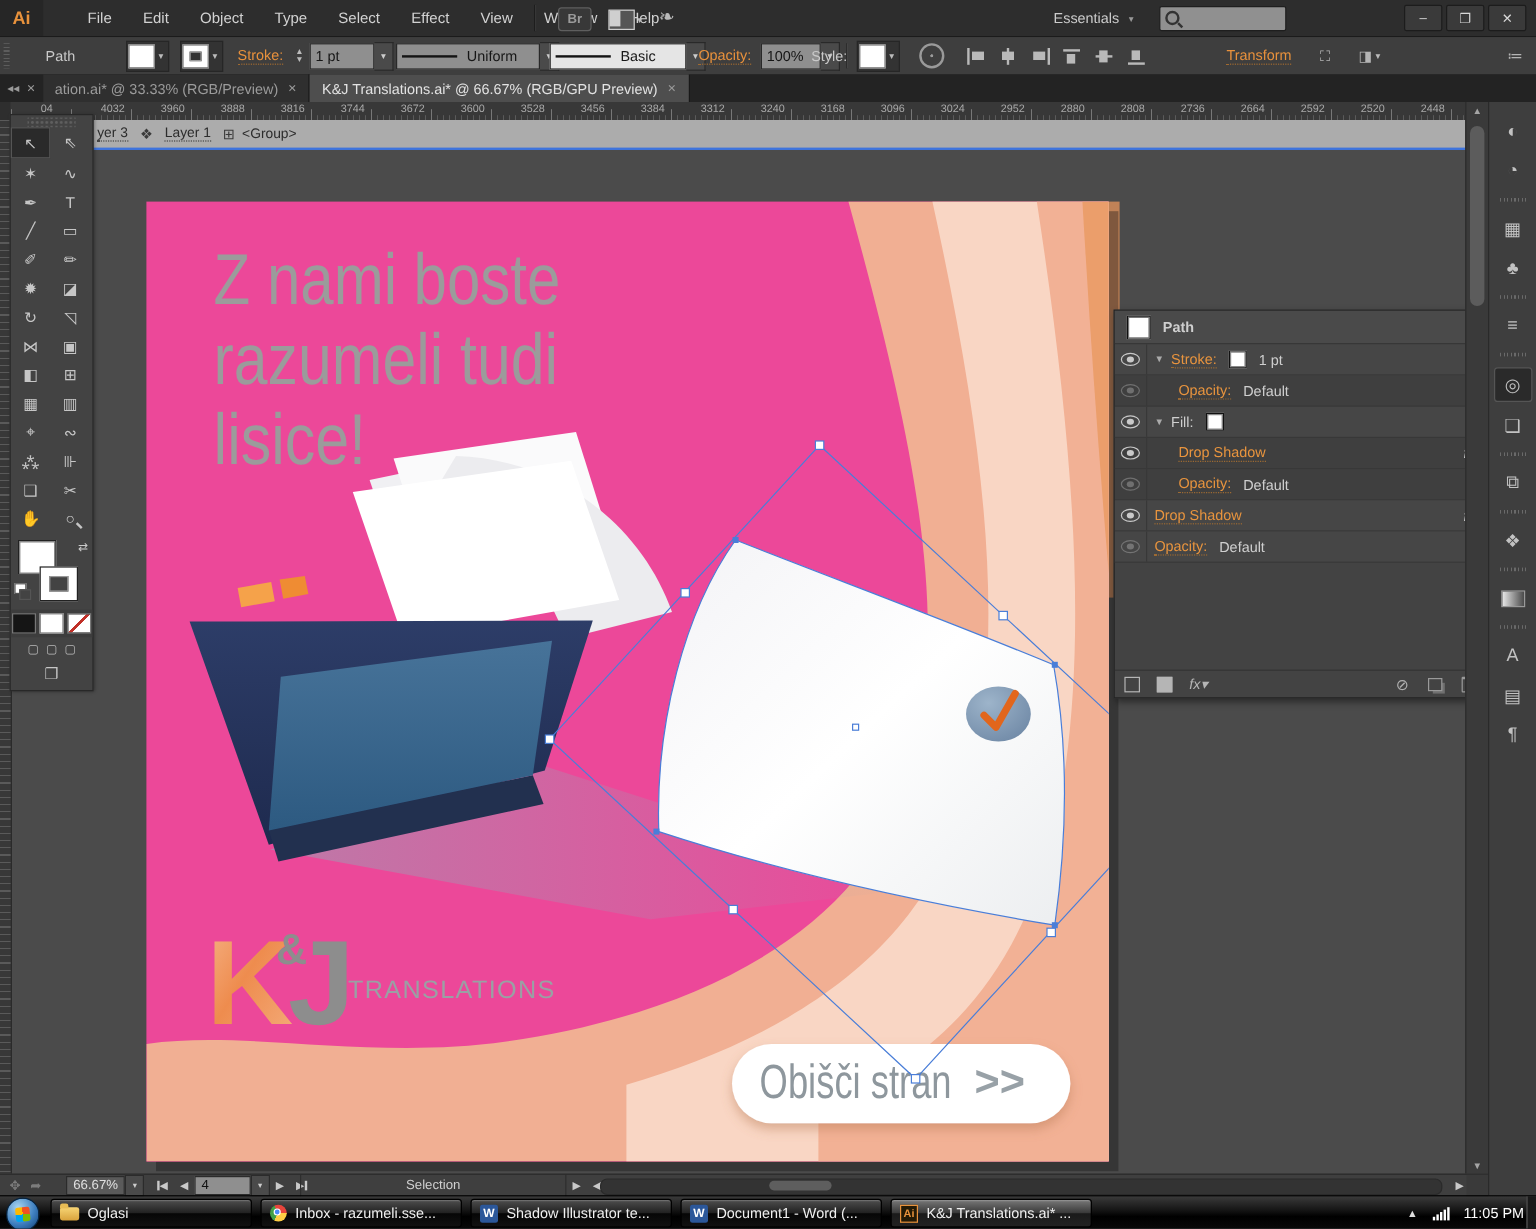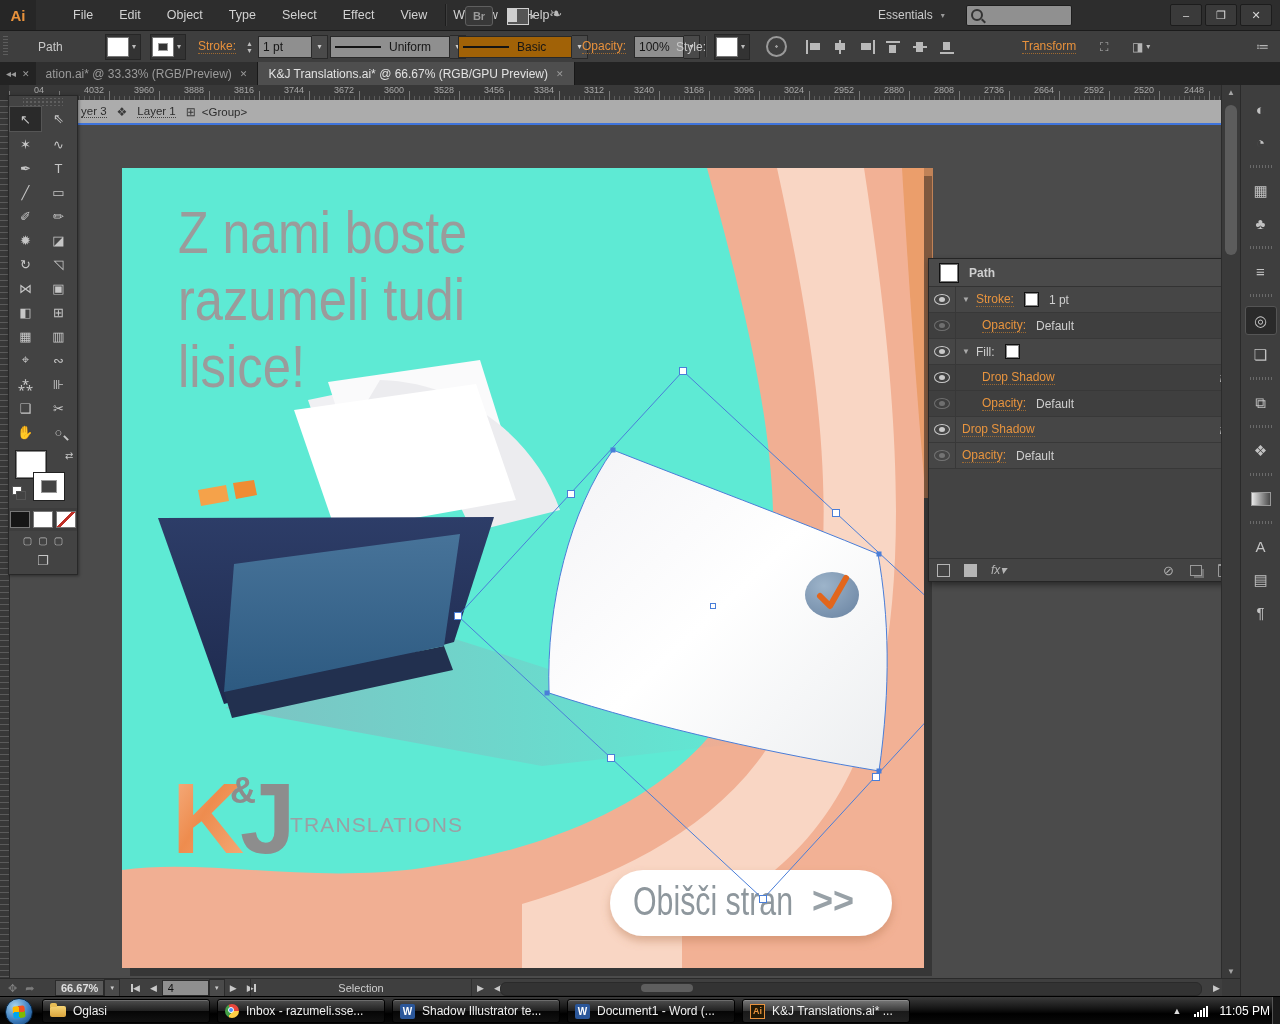--- a/index.html
+++ b/index.html
@@ -35,21 +35,21 @@
   .grip-v{position:absolute;left:3px;top:5px;width:5px;height:21px;
           background:repeating-linear-gradient(180deg,#5d5d5d 0 1px,transparent 1px 3px);}
   .olink{color:#e8913c;border-bottom:1px dotted #a06a30;line-height:14px;}
   .swbtn{display:flex;align-items:center;border:1px solid #262626;background:#333;height:22px;padding:1px;}
   .swbtn .swatch{width:20px;height:18px;background:#fff;border:1px solid #777;}
   .swbtn .swatch.hollow{position:relative;}
   .swbtn .swatch.hollow::after{content:"";position:absolute;inset:5px;background:#333;border:1px solid #999;}
   .caret-s{font-size:8px;color:#bbb;padding:0 3px;}
   .stepper{display:flex;flex-direction:column;font-size:7px;color:#bbb;line-height:7px;margin-right:2px;}
   .ddl{background:#8f8f8f;color:#161616;height:20px;border:1px solid #292929;display:flex;align-items:center;padding:0 4px;}
-  .ddl.light{background:#a16207;}
+  .ddl.light{background:#e5e5e5;}
   .ddl .strokeline{width:46px;height:2px;background:#141414;margin-right:8px;}
   .ddl-caret{width:15px;height:22px;background:#4a4a4a;border:1px solid #292929;border-left:none;display:flex;align-items:center;justify-content:center;font-size:8px;color:#ccc;}
   .circ-icon{width:17px;height:17px;border:2px solid #9a9a9a;border-radius:50%;position:relative;}
   .circ-icon::after{content:"";position:absolute;inset:3px;background:radial-gradient(#9a9a9a 1px,transparent 1.5px);}
   .alicon{width:17px;height:14px;position:relative;margin:0 5px;}
   .alicon i{position:absolute;background:#b9b9b9;}
   .cb-sep{position:absolute;top:5px;width:1px;height:21px;background:#2c2c2c;border-right:1px solid #4c4c4c;}
   .panel-menu-glyph{color:#b5b5b5;font-size:13px;}
 
   
@@ -94,21 +94,21 @@
   .minidef i:last-child{left:4px;top:5px;background:#434343;}
   .cgn{display:flex;justify-content:center;gap:3px;padding:3px 0;background:#3d3d3d;}
   .cgn span{width:18px;height:15px;border:1px solid #777;}
   .cgn .c1{background:#151515;}
   .cgn .c2{background:#fff;}
   .cgn .c3{background:linear-gradient(135deg,#fff 44%,#c03028 44%,#c03028 56%,#fff 56%);}
   .modes{display:flex;justify-content:center;gap:6px;padding:4px 0;color:#b9b9b9;font-size:10px;}
   .scrmode{display:flex;justify-content:center;padding:3px 0 6px;color:#c6c6c6;font-size:13px;}
 
   
-  .artboard{position:absolute;left:122px;top:168px;width:802px;height:800px;background:#5eead4;box-shadow:8px 8px 0 rgba(22,22,22,.38);}
+  .artboard{position:absolute;left:122px;top:168px;width:802px;height:800px;background:#ec4899;box-shadow:8px 8px 0 rgba(22,22,22,.38);}
   .bleed{position:absolute;left:924px;top:168px;width:9px;height:330px;background:#c08257;}
   .hl{font-size:60px;fill:#9b9b9b;}
   .lk{font-size:100px;font-weight:bold;}
   .cta-t{font-size:40px;fill:#8e979d;}
   .cta-a{font-size:36px;fill:#98a1a7;font-weight:bold;}
 
   
   .appanel{position:absolute;left:928px;top:258px;width:310px;height:322px;background:#434343;border:1px solid #252525;
            box-shadow:2px 3px 6px rgba(0,0,0,.45);font-size:12px;color:#cfcfcf;}
   .ap-tabs{height:20px;background:#333;display:flex;align-items:stretch;position:relative;}
@@ -154,21 +154,21 @@
   
   .vscroll{position:absolute;right:40px;top:85px;width:18px;height:893px;background:#3a3a3a;border-left:1px solid #2c2c2c;}
   .vs-arrow{position:absolute;left:0;width:18px;height:14px;color:#a5a5a5;font-size:8px;display:flex;align-items:center;justify-content:center;}
   .vs-thumb{position:absolute;left:3px;top:20px;width:12px;height:150px;background:#5c5c5c;border-radius:6px;}
 
   
   .statusbar{position:absolute;left:0;top:978px;width:1240px;height:18px;background:#3f3f3f;border-top:1px solid #2a2a2a;
              color:#cfcfcf;font-size:11px;}
   .sb{position:absolute;top:0;height:18px;display:flex;align-items:center;}
   .sb-dimicon{color:#7c7c7c;font-size:11px;margin:0 4px;}
-  .zoombox{background:#5a5a5a;border:1px solid #2b2b2b;height:14px;padding:0 5px;display:flex;align-items:center;color:#e0e0e0;font-weight:bold;}
+  .zoombox{background:#5a5a5a;border:1px solid #2b2b2b;height:14px;padding:0 5px;display:flex;align-items:center;color:#e0e0e0;}
   .zcaret{width:14px;height:16px;background:#4a4a4a;border:1px solid #2b2b2b;display:flex;align-items:center;justify-content:center;font-size:7px;color:#ccc;}
   .navbtn{color:#c9c9c9;font-size:9px;margin:0 5px;display:flex;align-items:center;}
   .navbtn .bar{width:2px;height:8px;background:#c9c9c9;}
   .abnum{background:#6a6a6a;border:1px solid #2b2b2b;height:14px;width:40px;display:flex;align-items:center;padding-left:5px;color:#111;background:#8f8f8f;}
   .selbox{position:absolute;left:250px;width:220px;height:18px;border-left:1px solid #2e2e2e;border-right:1px solid #2e2e2e;
           display:flex;align-items:center;justify-content:center;}
   .hs-track{position:absolute;left:500px;top:3px;width:700px;height:12px;background:#333;border:1px solid #2a2a2a;border-radius:6px;}
   .hs-thumb{position:absolute;left:140px;top:1px;width:52px;height:8px;background:#5e5e5e;border-radius:4px;}
   .sb-corner{position:absolute;left:1222px;top:0;width:18px;height:18px;background:#3a3a3a;}
 

